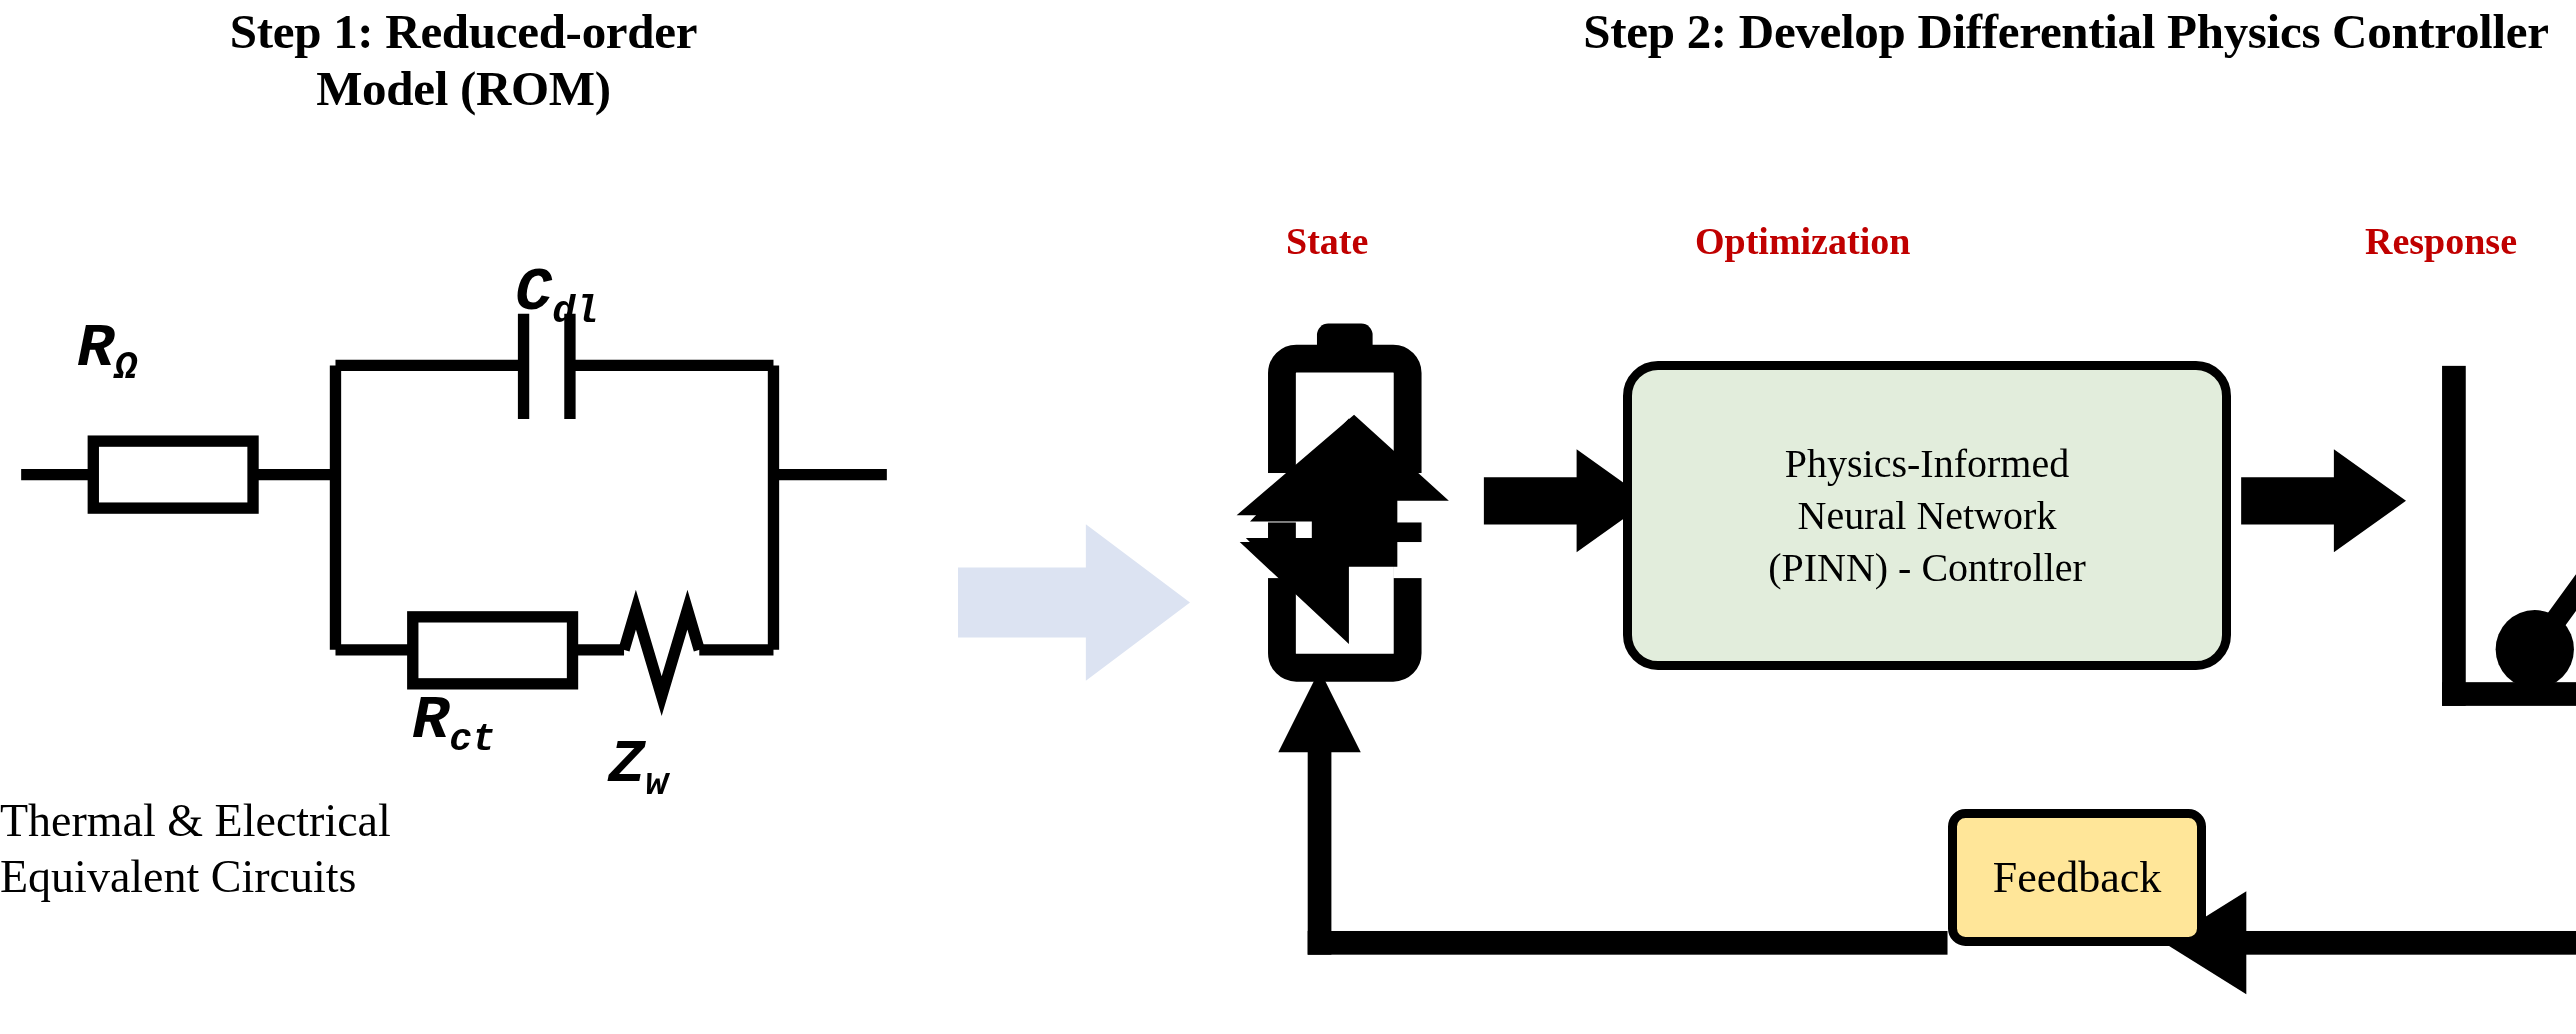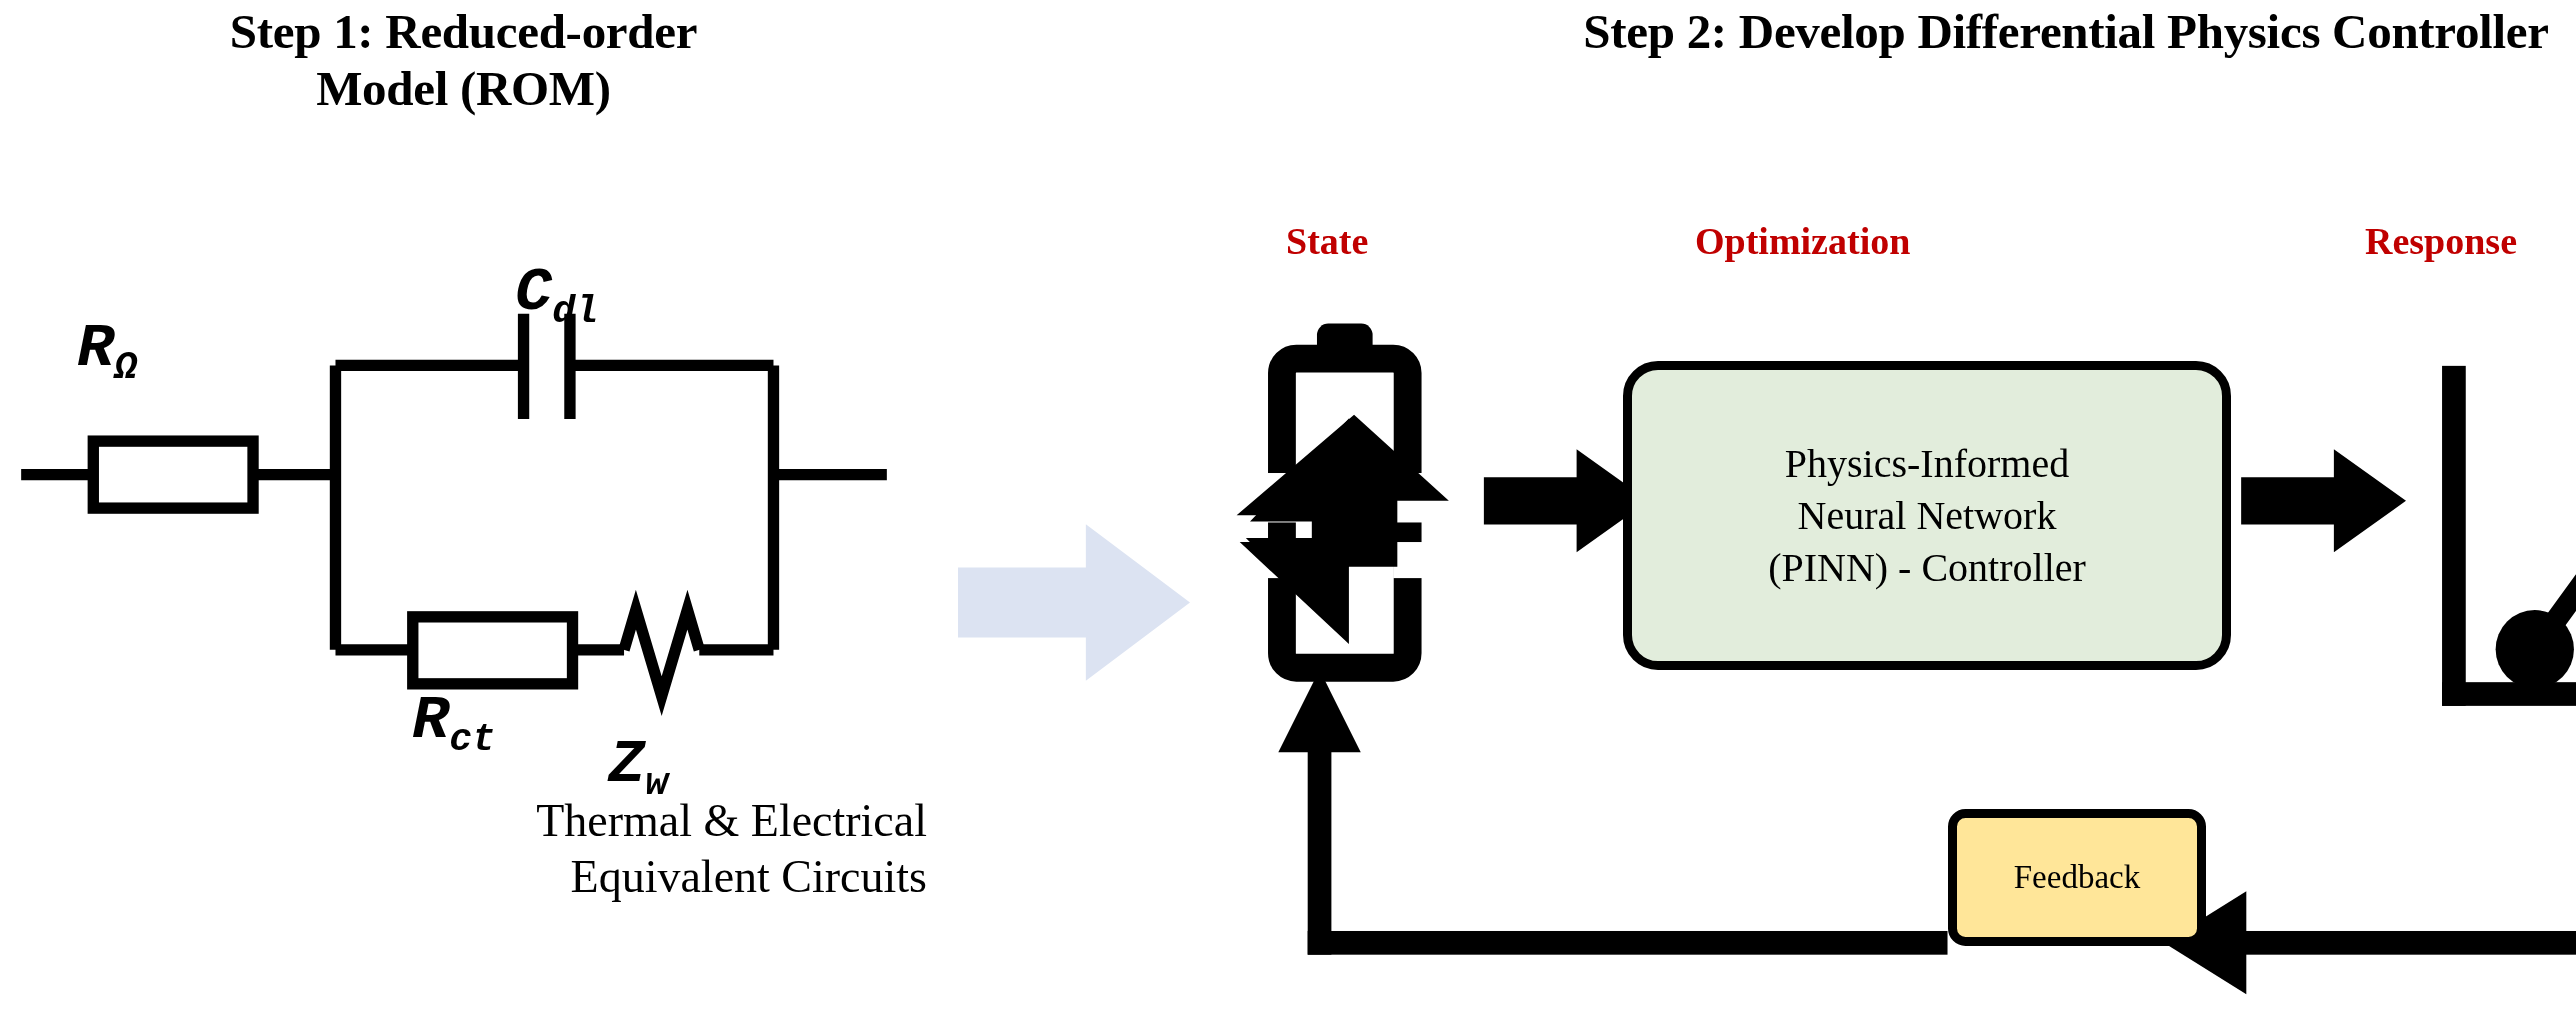--- a/index.html
+++ b/index.html
@@ -30,21 +30,21 @@
     font-size: 49px;
     line-height: 1.16;
     letter-spacing: -0.3px;
   }
   #title-step1 { top: 4.1px; }
   #title-step2 { top: 4.1px; }
 
   .caption {
     position: absolute;
     left: 0; right: 0;
-    text-align: right;
+    text-align: left;
     font-size: 46px;
     line-height: 1.22;
   }
   #caption-step1 { top: 793px; }
 
   
   #circuit-wrap {
     position: absolute;
     left: 15.5px;
     top: 289px;
@@ -129,21 +129,21 @@
     background: #FFE699;
     border: 9.3px solid #000000;
     border-radius: 17.5px;
     box-sizing: border-box;
     display: flex;
     align-items: center;
     justify-content: center;
     z-index: 5;
   }
   #feedback-box .fb-text {
-    font-size: 33px;
+    font-size: 44px;
     line-height: 1;
     white-space: nowrap;
   }
 </style>
 </head>
 <body>
 
 <div class="panel" id="panel-step1">
 
   <div class="step-title" id="title-step1">

